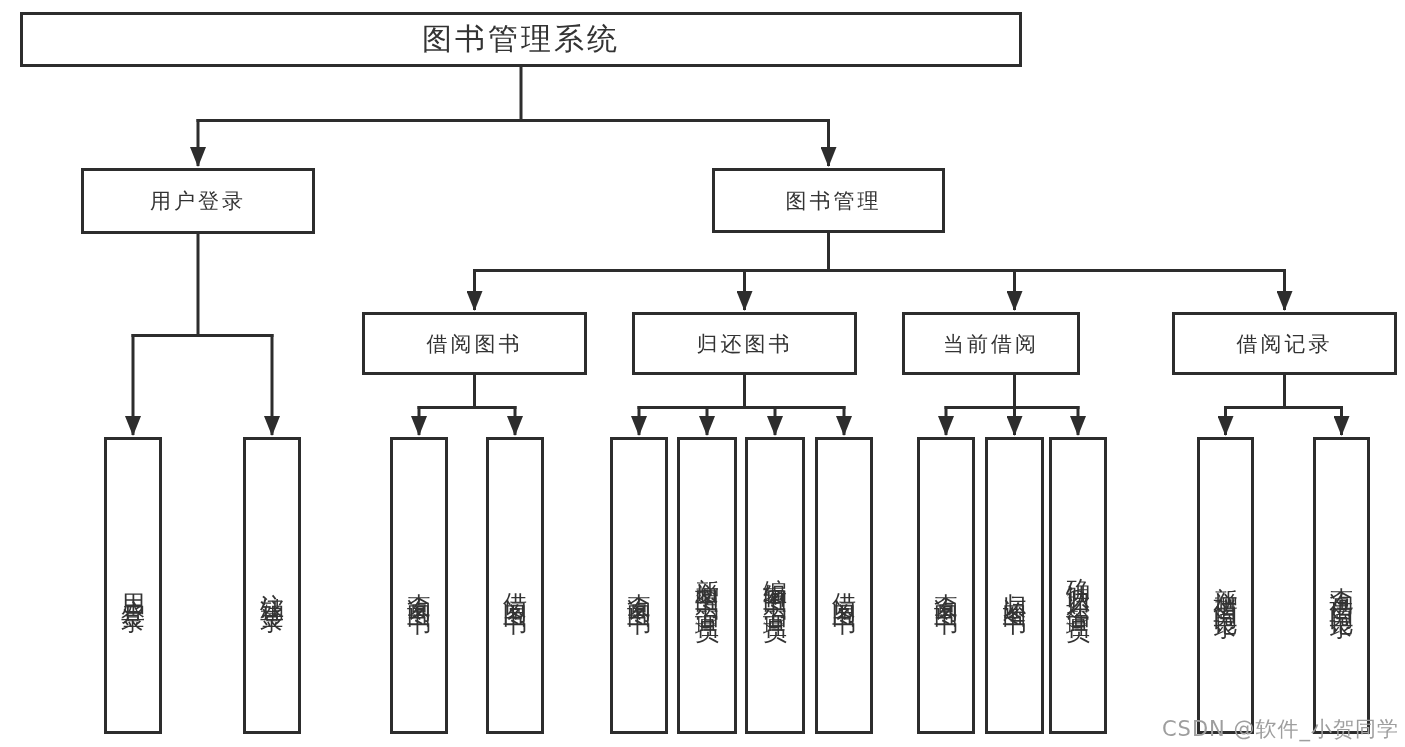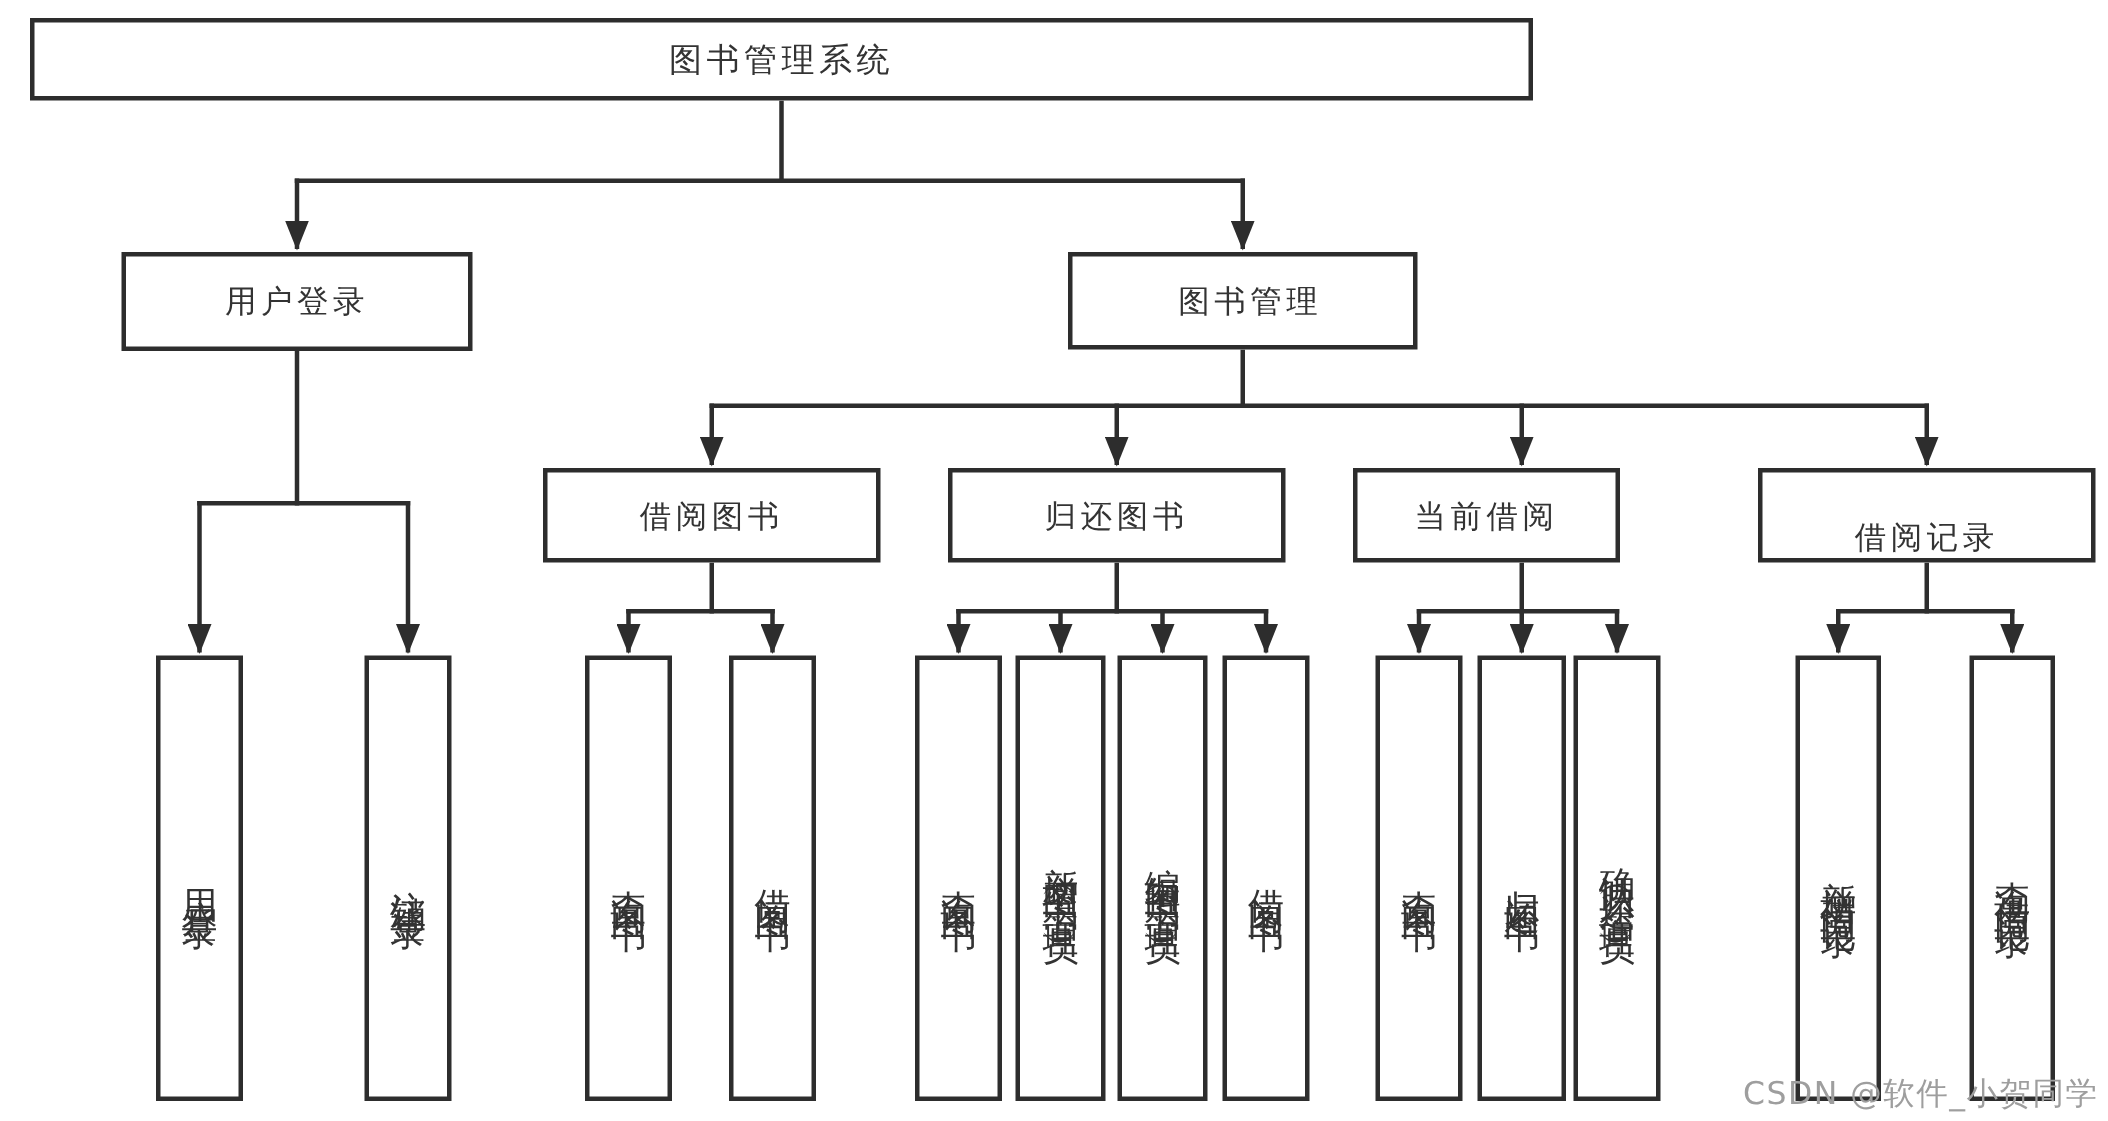--- a/index.html
+++ b/index.html
@@ -2,32 +2,32 @@
 <html><head>
 <meta charset="utf-8">
 <style>
   html,body{margin:0;padding:0;background:#fff;}
   .canvas{position:relative;width:1405px;height:747px;background:#ffffff;
           font-family:"DejaVu Sans",sans-serif;overflow:hidden;}
   .wires{position:absolute;left:0;top:0;}
   .node{position:absolute;box-sizing:border-box;border:3px solid #2d2d2d;background:#ffffff;
         display:flex;align-items:center;justify-content:center;color:#333333;}
   .node span{white-space:nowrap;}
-  .root-label{font-size:22px;letter-spacing:3px;font-family:Liberation Mono, monospace;}
+  .root-label{font-size:30px;letter-spacing:3px;font-family:Liberation Mono, monospace;}
   .h-label{font-size:21px;letter-spacing:3px;}
   .v-label{writing-mode:vertical-rl;text-orientation:mixed;font-size:24px;
            letter-spacing:6px;line-height:1;}
   
   .p-root {left:20px;  top:12px;  width:1002px;height:55px;}
   .p-login{left:81px;  top:168px; width:234px; height:66px;}
   .p-mgmt {left:712px; top:168px; width:233px; height:65px;padding-left:10px;}
   .p-l3a  {left:362px; top:312px; width:225px; height:63px;}
   .p-l3b  {left:632px; top:312px; width:225px; height:63px;}
   .p-l3c  {left:902px; top:312px; width:178px; height:63px;}
-  .p-l3d  {left:1172px;top:312px; width:225px; height:63px;align-items:flex-end;}
+  .p-l3d  {left:1172px;top:312px; width:225px; height:63px;}
   .leafbox{top:437px;width:58px;height:297px;}
   .p-g1a{left:104px;}  .p-g1b{left:243px;}
   .p-g2a{left:390px;}  .p-g2b{left:486px;}
   .p-g3a{left:610px;}  .p-g3b{left:677px;width:60px;} .p-g3c{left:745px;width:60px;} .p-g3d{left:815px;}
   .p-g4a{left:917px;}  .p-g4b{left:985px;width:59px;} .p-g4c{left:1049px;}
   .p-g5a{left:1197px;width:57px;} .p-g5b{left:1313px;width:57px;}
   .watermark{position:absolute;right:6px;bottom:4px;font-size:21px;color:#9e9e9e;
              letter-spacing:1px;z-index:5;margin-top:32px;}
 </style>
 </head>

